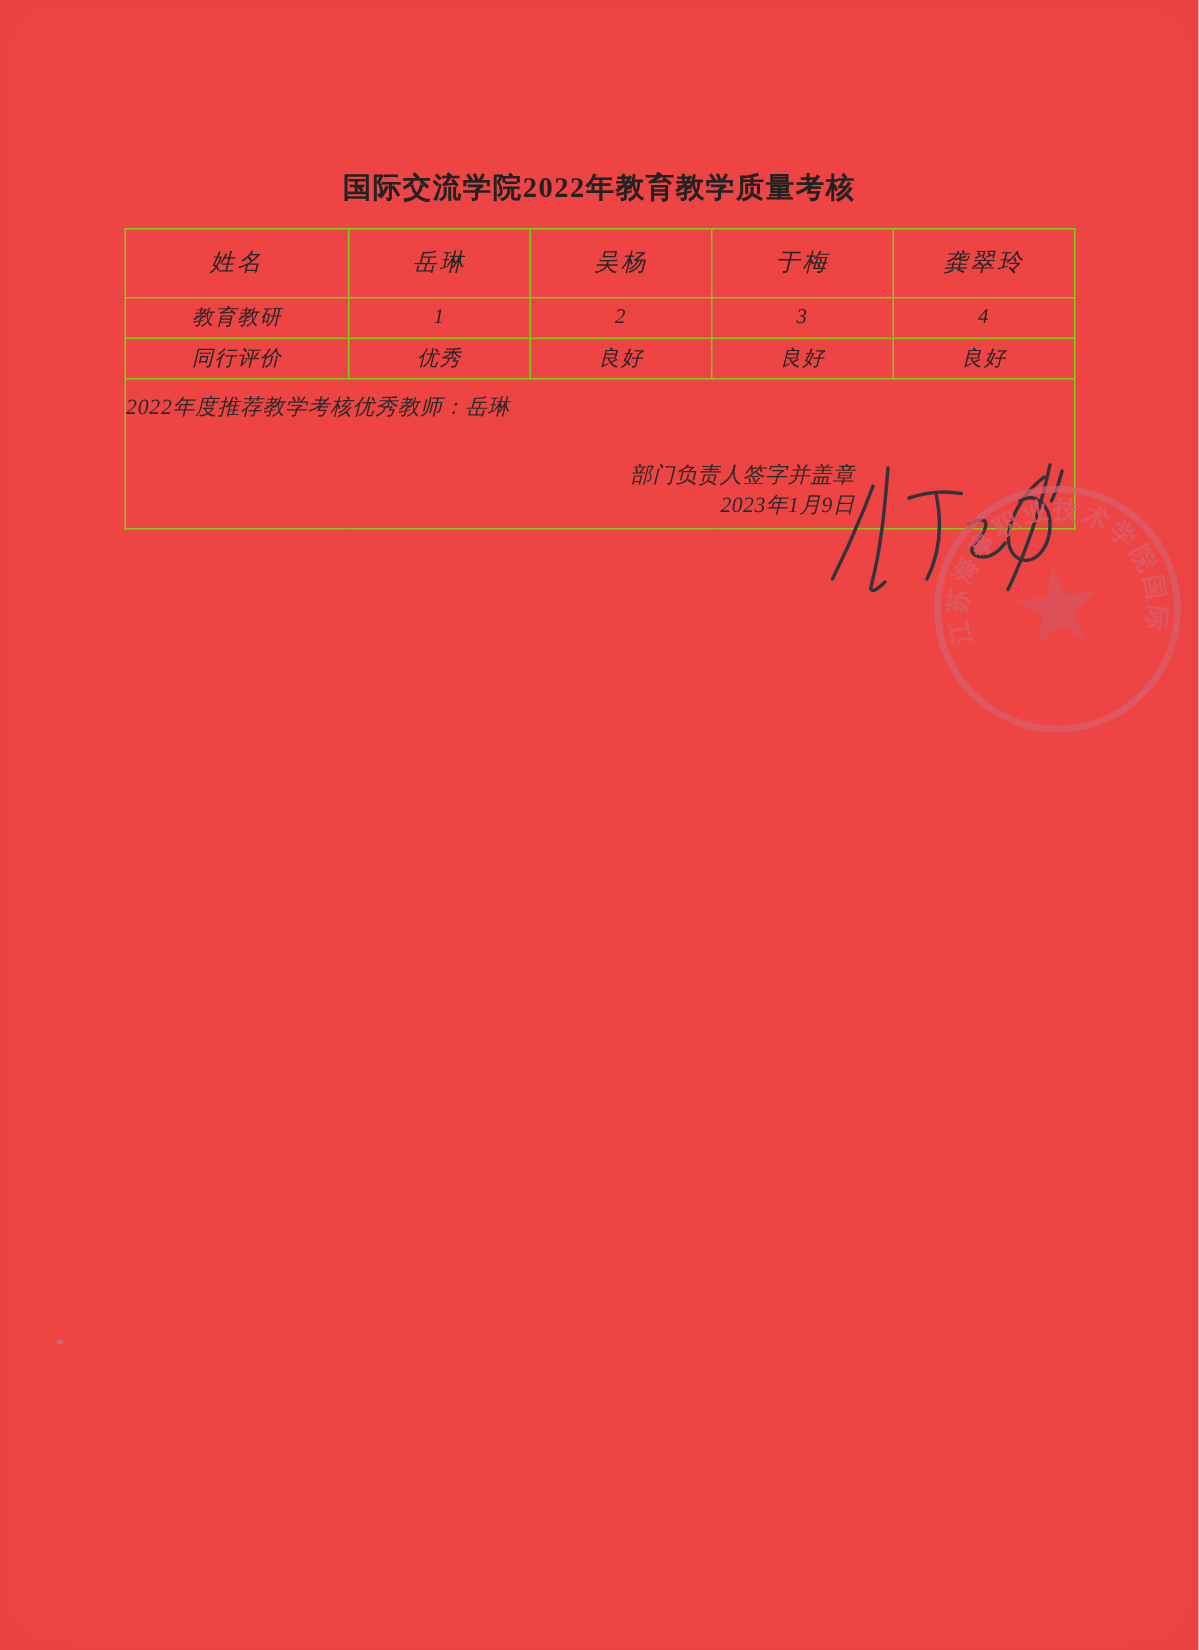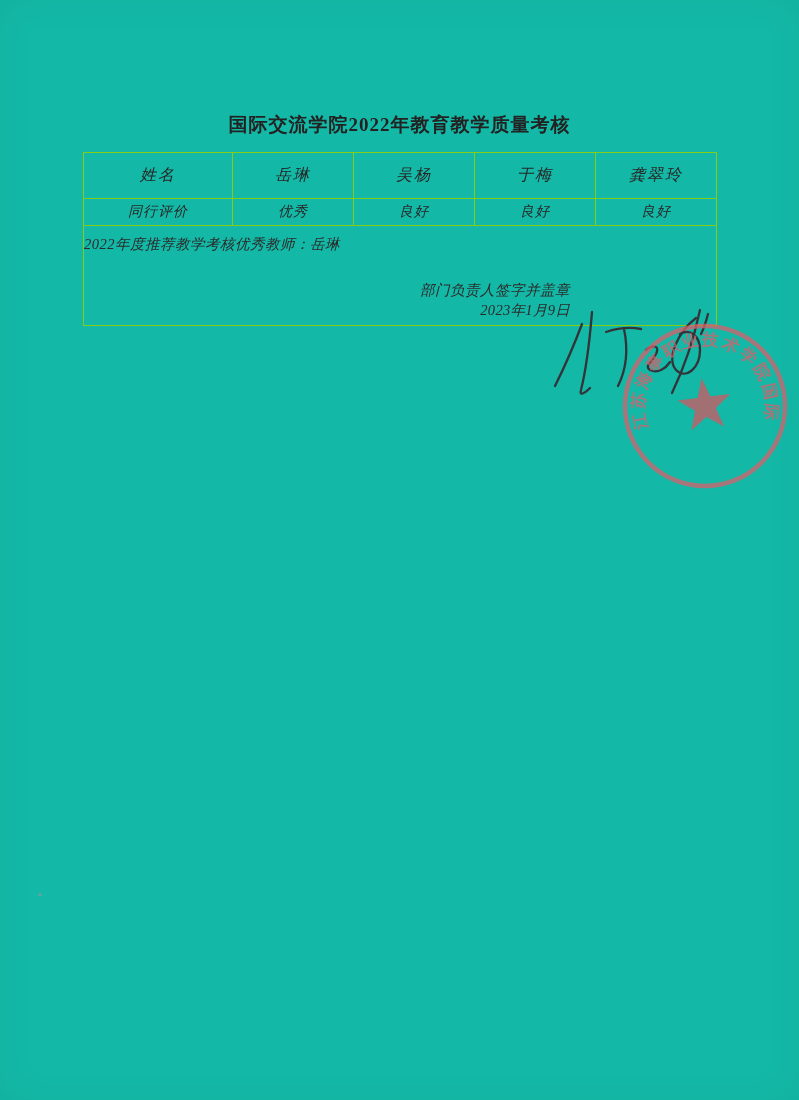--- a/index.html
+++ b/index.html
@@ -1,20 +1,20 @@
 <!DOCTYPE html>
 <html><head>
 <meta charset="utf-8">
 <style>
   html,body{margin:0;padding:0;background:#e8e8e8;}
   .page{
     position:relative;
     width:799px;height:1100px;
     margin:0 auto;
-    background:#14b8a6;
+    background:#ef4444;
     overflow:hidden;
     font-family:"Liberation Serif","DejaVu Serif",serif;
     color:#2b2b2b;
   }
   .page::after{ 
     content:"";position:absolute;inset:0;pointer-events:none;
     box-shadow:inset 0 0 40px rgba(0,0,0,0.04);
   }
   .doc-title{
     position:absolute;left:0;top:112px;width:100%;
@@ -81,20 +81,27 @@
     </colgroup>
     <tbody>
       <tr class="hdr">
         <td>姓名</td>
         <td>岳琳</td>
         <td>吴杨</td>
         <td>于梅</td>
         <td>龚翠玲</td>
       </tr>
       <tr class="datarow">
+        <td class="rowlabel">教育教研</td>
+        <td>1</td>
+        <td>2</td>
+        <td>3</td>
+        <td>4</td>
+      </tr>
+      <tr class="datarow">
         <td class="rowlabel">同行评价</td>
         <td>优秀</td>
         <td>良好</td>
         <td>良好</td>
         <td>良好</td>
       </tr>
       <tr>
         <td class="footcell" colspan="5">
           <div class="foot-note">2022年度推荐教学考核优秀教师：岳琳</div>
           <div class="sign-block">

